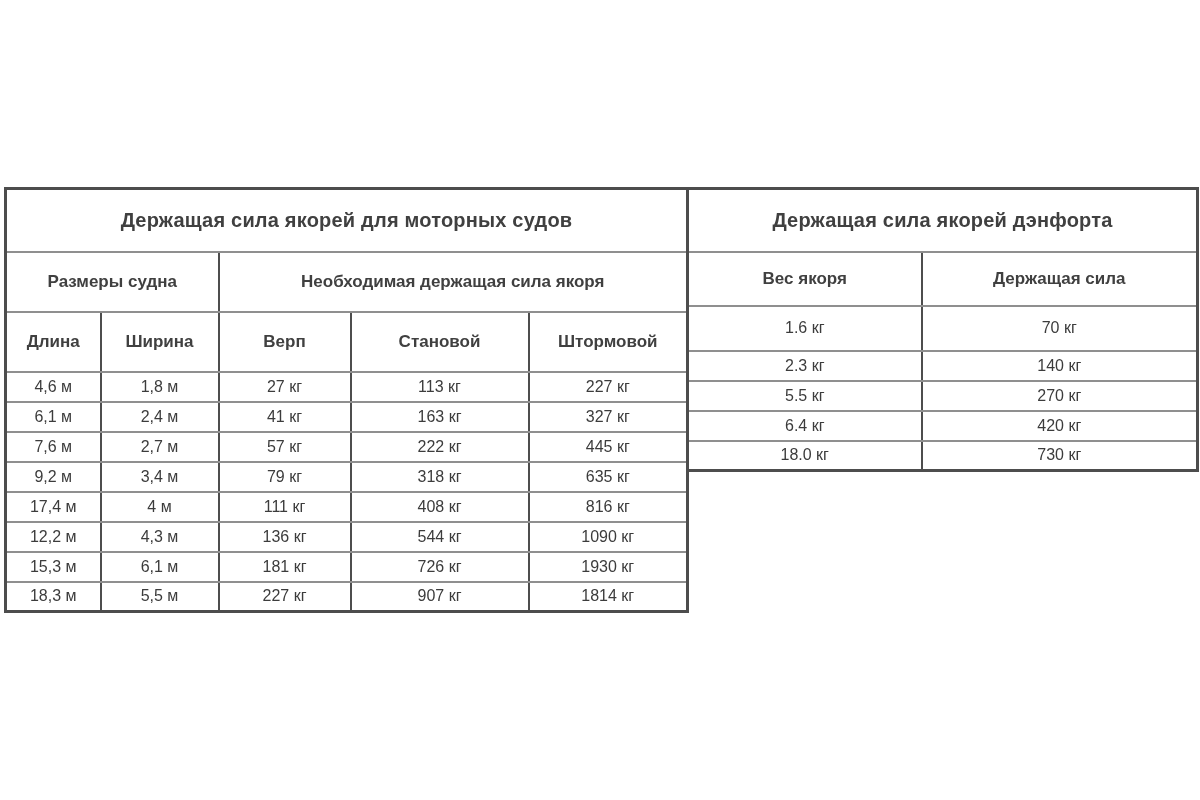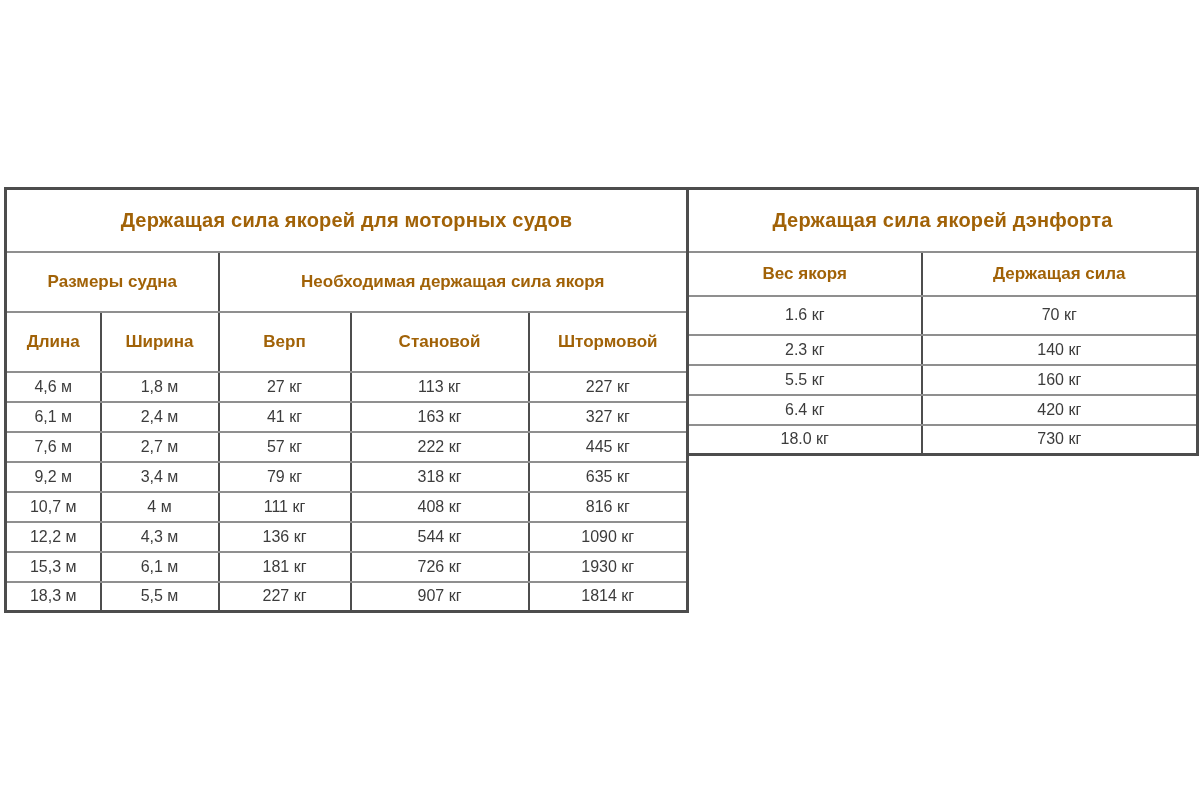--- a/index.html
+++ b/index.html
@@ -28,24 +28,24 @@
     border-top: 2px solid #8f8f8f;
     border-bottom: 2px solid #8f8f8f;
     text-align: center; vertical-align: middle;
     padding: 0 4px;
     white-space: nowrap; overflow: hidden;
   }
   .tbl tr { height: 30px; }
   .tbl tr.title-row  { height: 63px; }
   .tbl tr.group-row  { height: 60px; }
   .tbl-left  tr.cols-row { height: 60px; }
-  .tbl-right tr.cols-row { height: 44px; }
-  .tbl-right tbody tr:first-child { height: 39px; }
+  .tbl-right tr.cols-row { height: 54px; }
+  .tbl-right tbody tr:first-child { height: 45px; }
   .tbl th {
-    color: #a16207; font-weight: bold; font-size: 17px;
+    color: #404040; font-weight: bold; font-size: 17px;
   }
   .tbl th.title-cell { font-size: 20px; letter-spacing: 0.2px; }
   .tbl td {
     color: #3c3c3c; font-size: 16px; font-weight: normal;
   }
 </style>
 </head>
 <body>
 
 <div class="stage">
@@ -98,21 +98,21 @@
             <td>445 кг</td>
           </tr>
           <tr>
             <td>9,2 м</td>
             <td>3,4 м</td>
             <td>79 кг</td>
             <td>318 кг</td>
             <td>635 кг</td>
           </tr>
           <tr>
-            <td>10,7 м</td>
+            <td>17,4 м</td>
             <td>4 м</td>
             <td>111 кг</td>
             <td>408 кг</td>
             <td>816 кг</td>
           </tr>
           <tr>
             <td>12,2 м</td>
             <td>4,3 м</td>
             <td>136 кг</td>
             <td>544 кг</td>
@@ -153,21 +153,21 @@
           <tr>
             <td>1.6 кг</td>
             <td>70 кг</td>
           </tr>
           <tr>
             <td>2.3 кг</td>
             <td>140 кг</td>
           </tr>
           <tr>
             <td>5.5 кг</td>
-            <td>160 кг</td>
+            <td>270 кг</td>
           </tr>
           <tr>
             <td>6.4 кг</td>
             <td>420 кг</td>
           </tr>
           <tr>
             <td>18.0 кг</td>
             <td>730 кг</td>
           </tr>
         </tbody>

